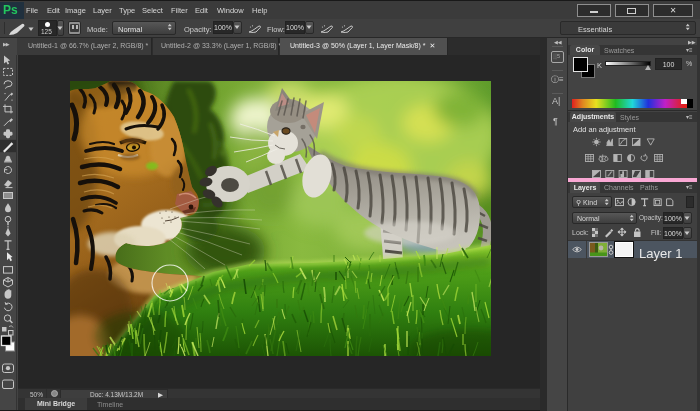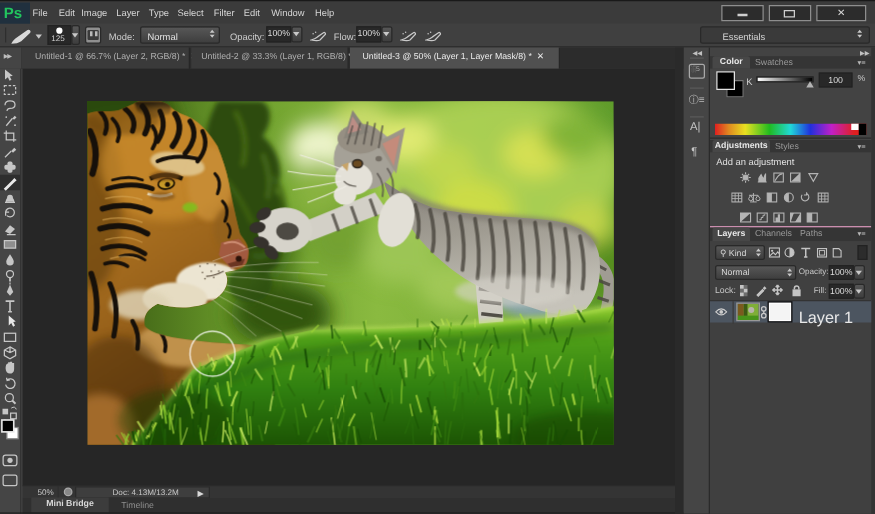--- a/index.html
+++ b/index.html
@@ -834,21 +834,21 @@
     <div class="abs" style="left:4px;top:44px;width:121px;height:9px;background:linear-gradient(90deg,#e02020,#e08820 9%,#e8e020 20%,#20bb20 36%,#20d8d8 50%,#2030dd 63%,#c020c8 77%,#e02020 92%);"></div>
     <div class="abs" style="left:113px;top:44px;width:6px;height:4.5px;background:#fff;"></div>
     <div class="abs" style="left:119px;top:44px;width:6px;height:9px;background:#000;"></div>
   </div>
 
   <div class="abs" style="left:0;top:74px;width:129px;height:10px;background:#353535;">
     <div class="abs" style="left:2px;top:0;width:46px;height:10px;background:#474747;color:#e8e8e8;font-size:7px;font-weight:bold;text-align:center;line-height:10px;border-radius:2px 2px 0 0;">Adjustments</div>
     <div class="abs" style="left:52px;top:1.5px;color:#9a9a9a;font-size:7px;">Styles</div>
     <div class="abs" style="left:118px;top:1px;color:#b8b8b8;font-size:6px;">▾≡</div>
   </div>
-  <div class="abs" style="left:0;top:84px;width:129px;height:60px;background:#434343;border-bottom:1px solid #f9a8d4;">
+  <div class="abs" style="left:0;top:84px;width:129px;height:60px;background:#434343;border-bottom:4px solid #f9a8d4;">
     <div class="abs" style="left:5px;top:3px;font-size:7.5px;color:#e0e0e0;">Add an adjustment</div>
     <div class="abs" style="left:24px;top:15px;">
           <svg width="64" height="10" viewBox="0 0 72 11">
 <g stroke="#b4b4b4" fill="none">
 <circle cx="5" cy="5.5" r="2.2" fill="#b4b4b4"></circle>
               <path d="M5,0.8 v1.6 M5,8.6 v1.6 M0.3,5.5 h1.6 M8.1,5.5 h1.6 M1.8,2.3 l1.2,1.2 M7,7.5 l1.2,1.2 M8.2,2.3 L7,3.5 M3,7.5 L1.8,8.7"></path>
 <path d="M17,9 v-3 l2,-3 2,4 2,-5 v7 Z" fill="#b4b4b4"></path>
               <path d="M16,9.5 h8"></path>
 <rect x="30.5" y="1.5" width="8.5" height="8"></rect>
               <path d="M31.5,8.5 q3,-6 6.5,-6.3"></path>

